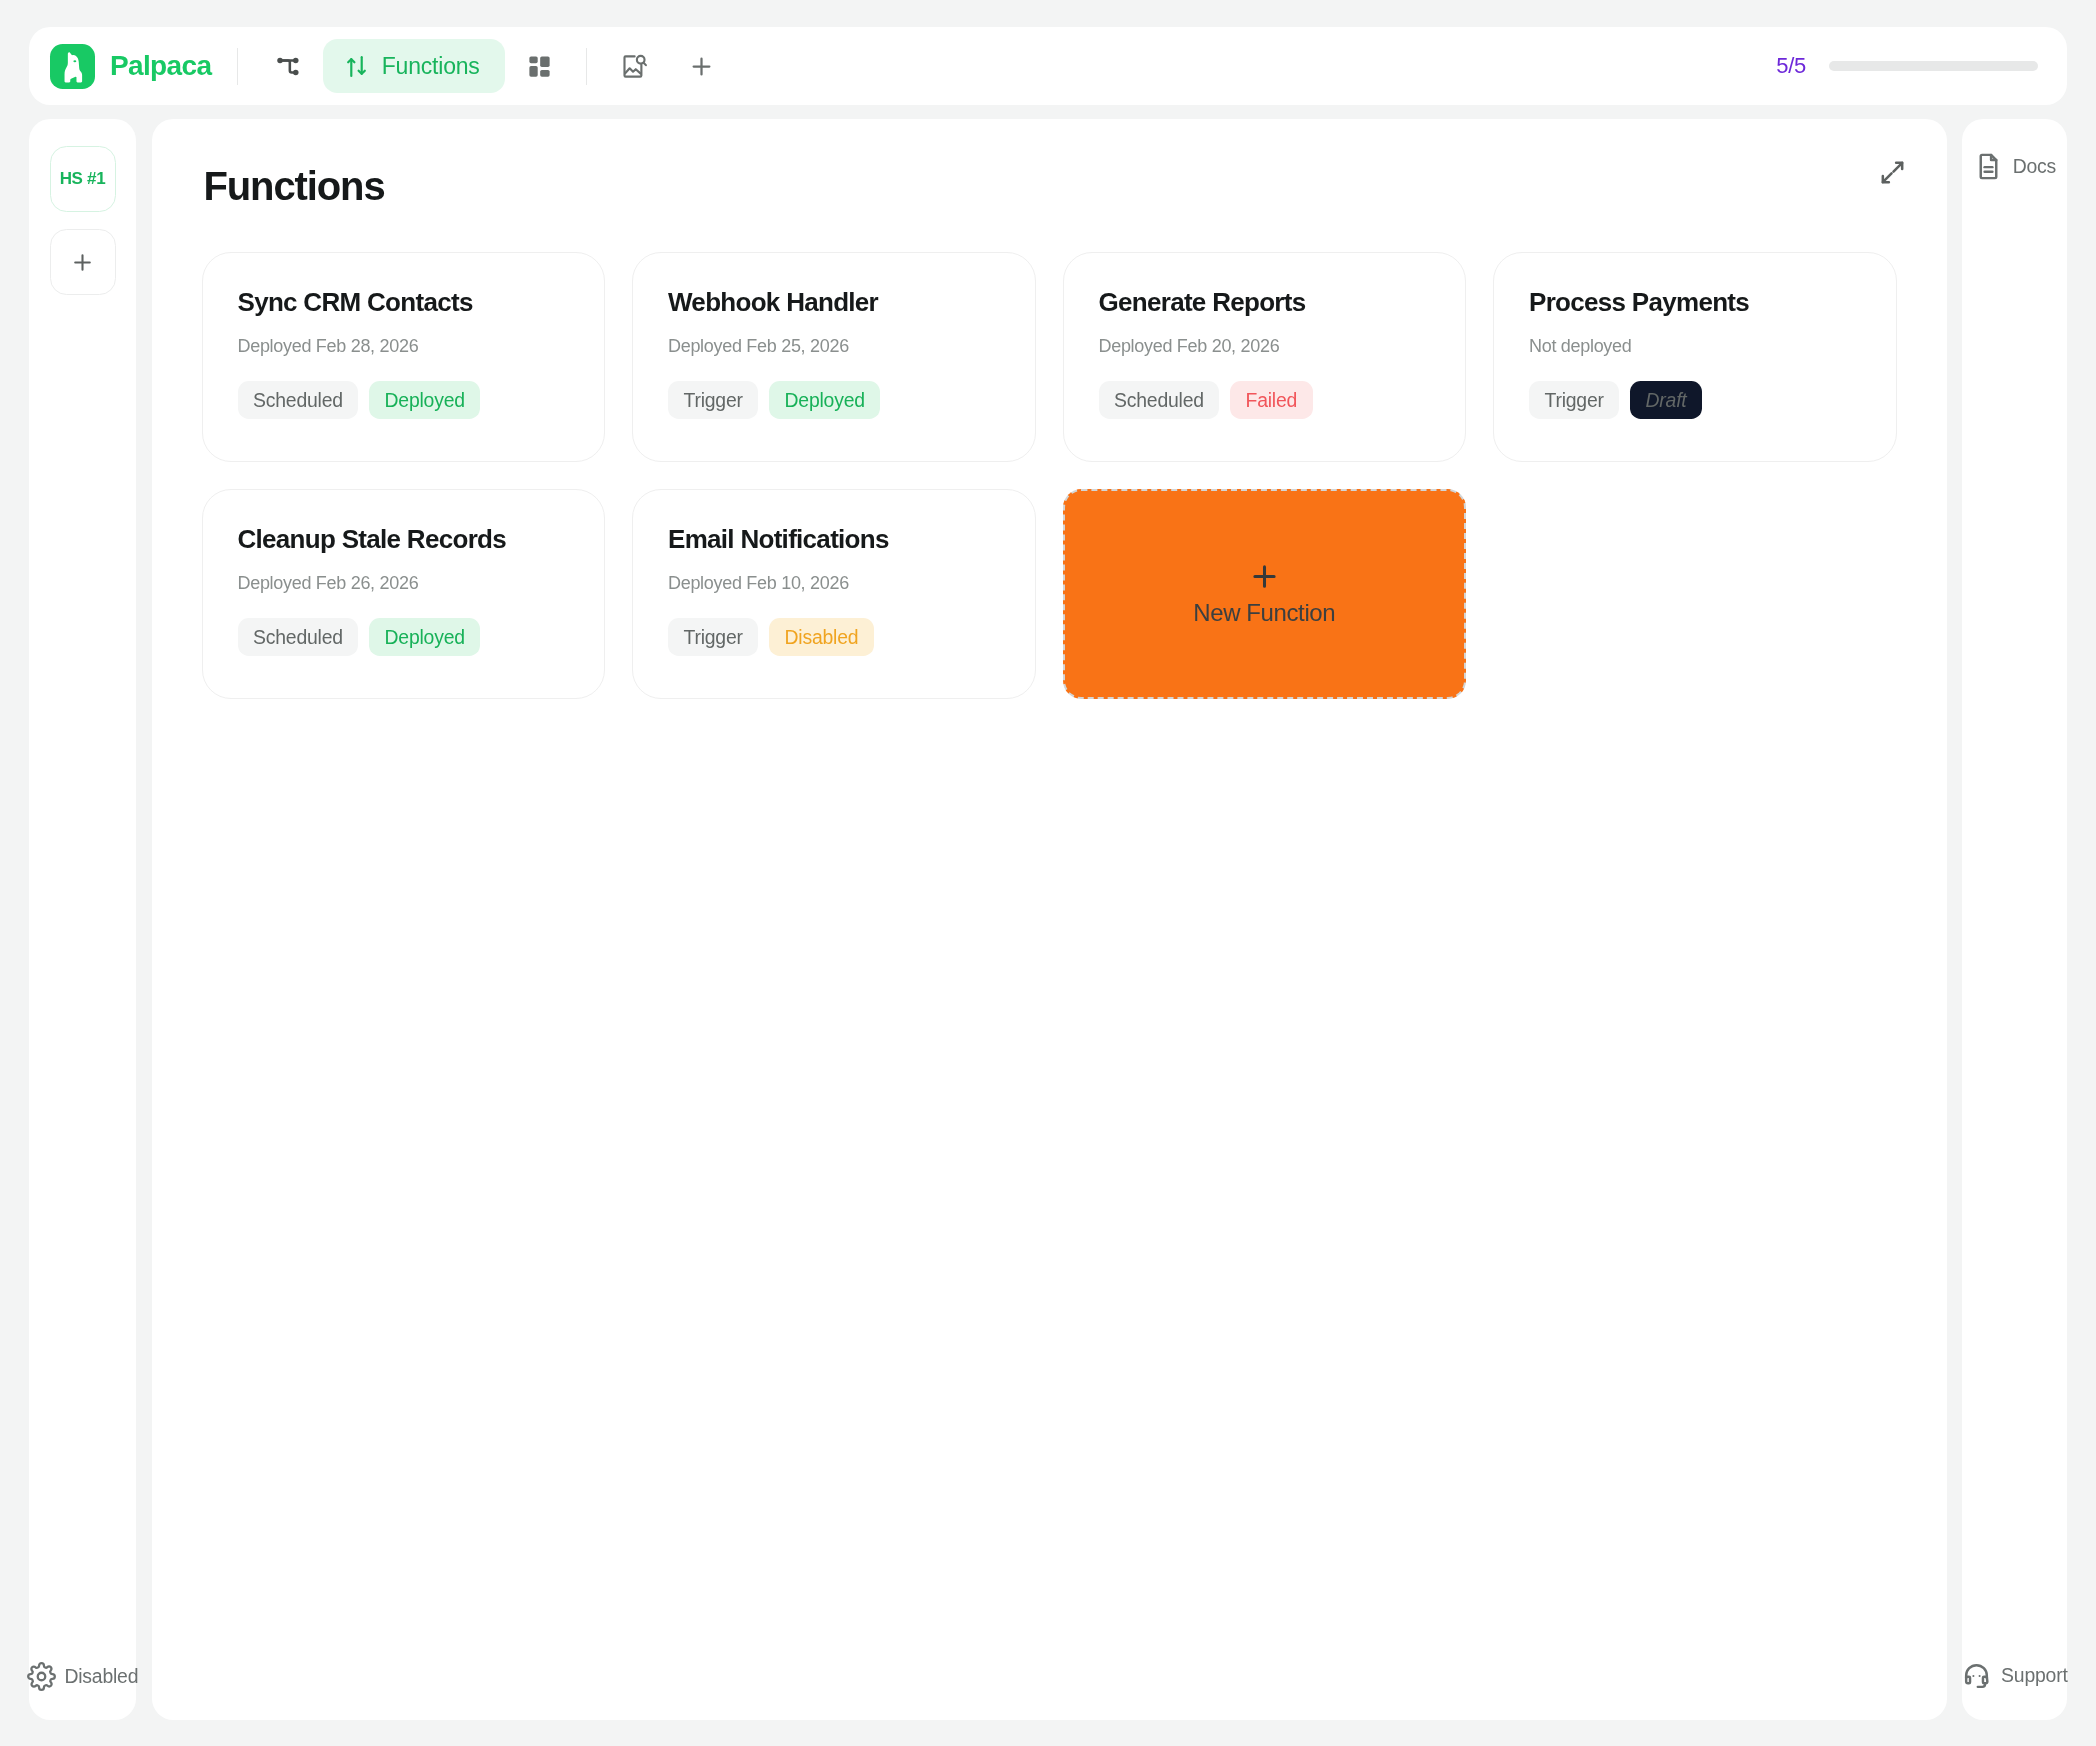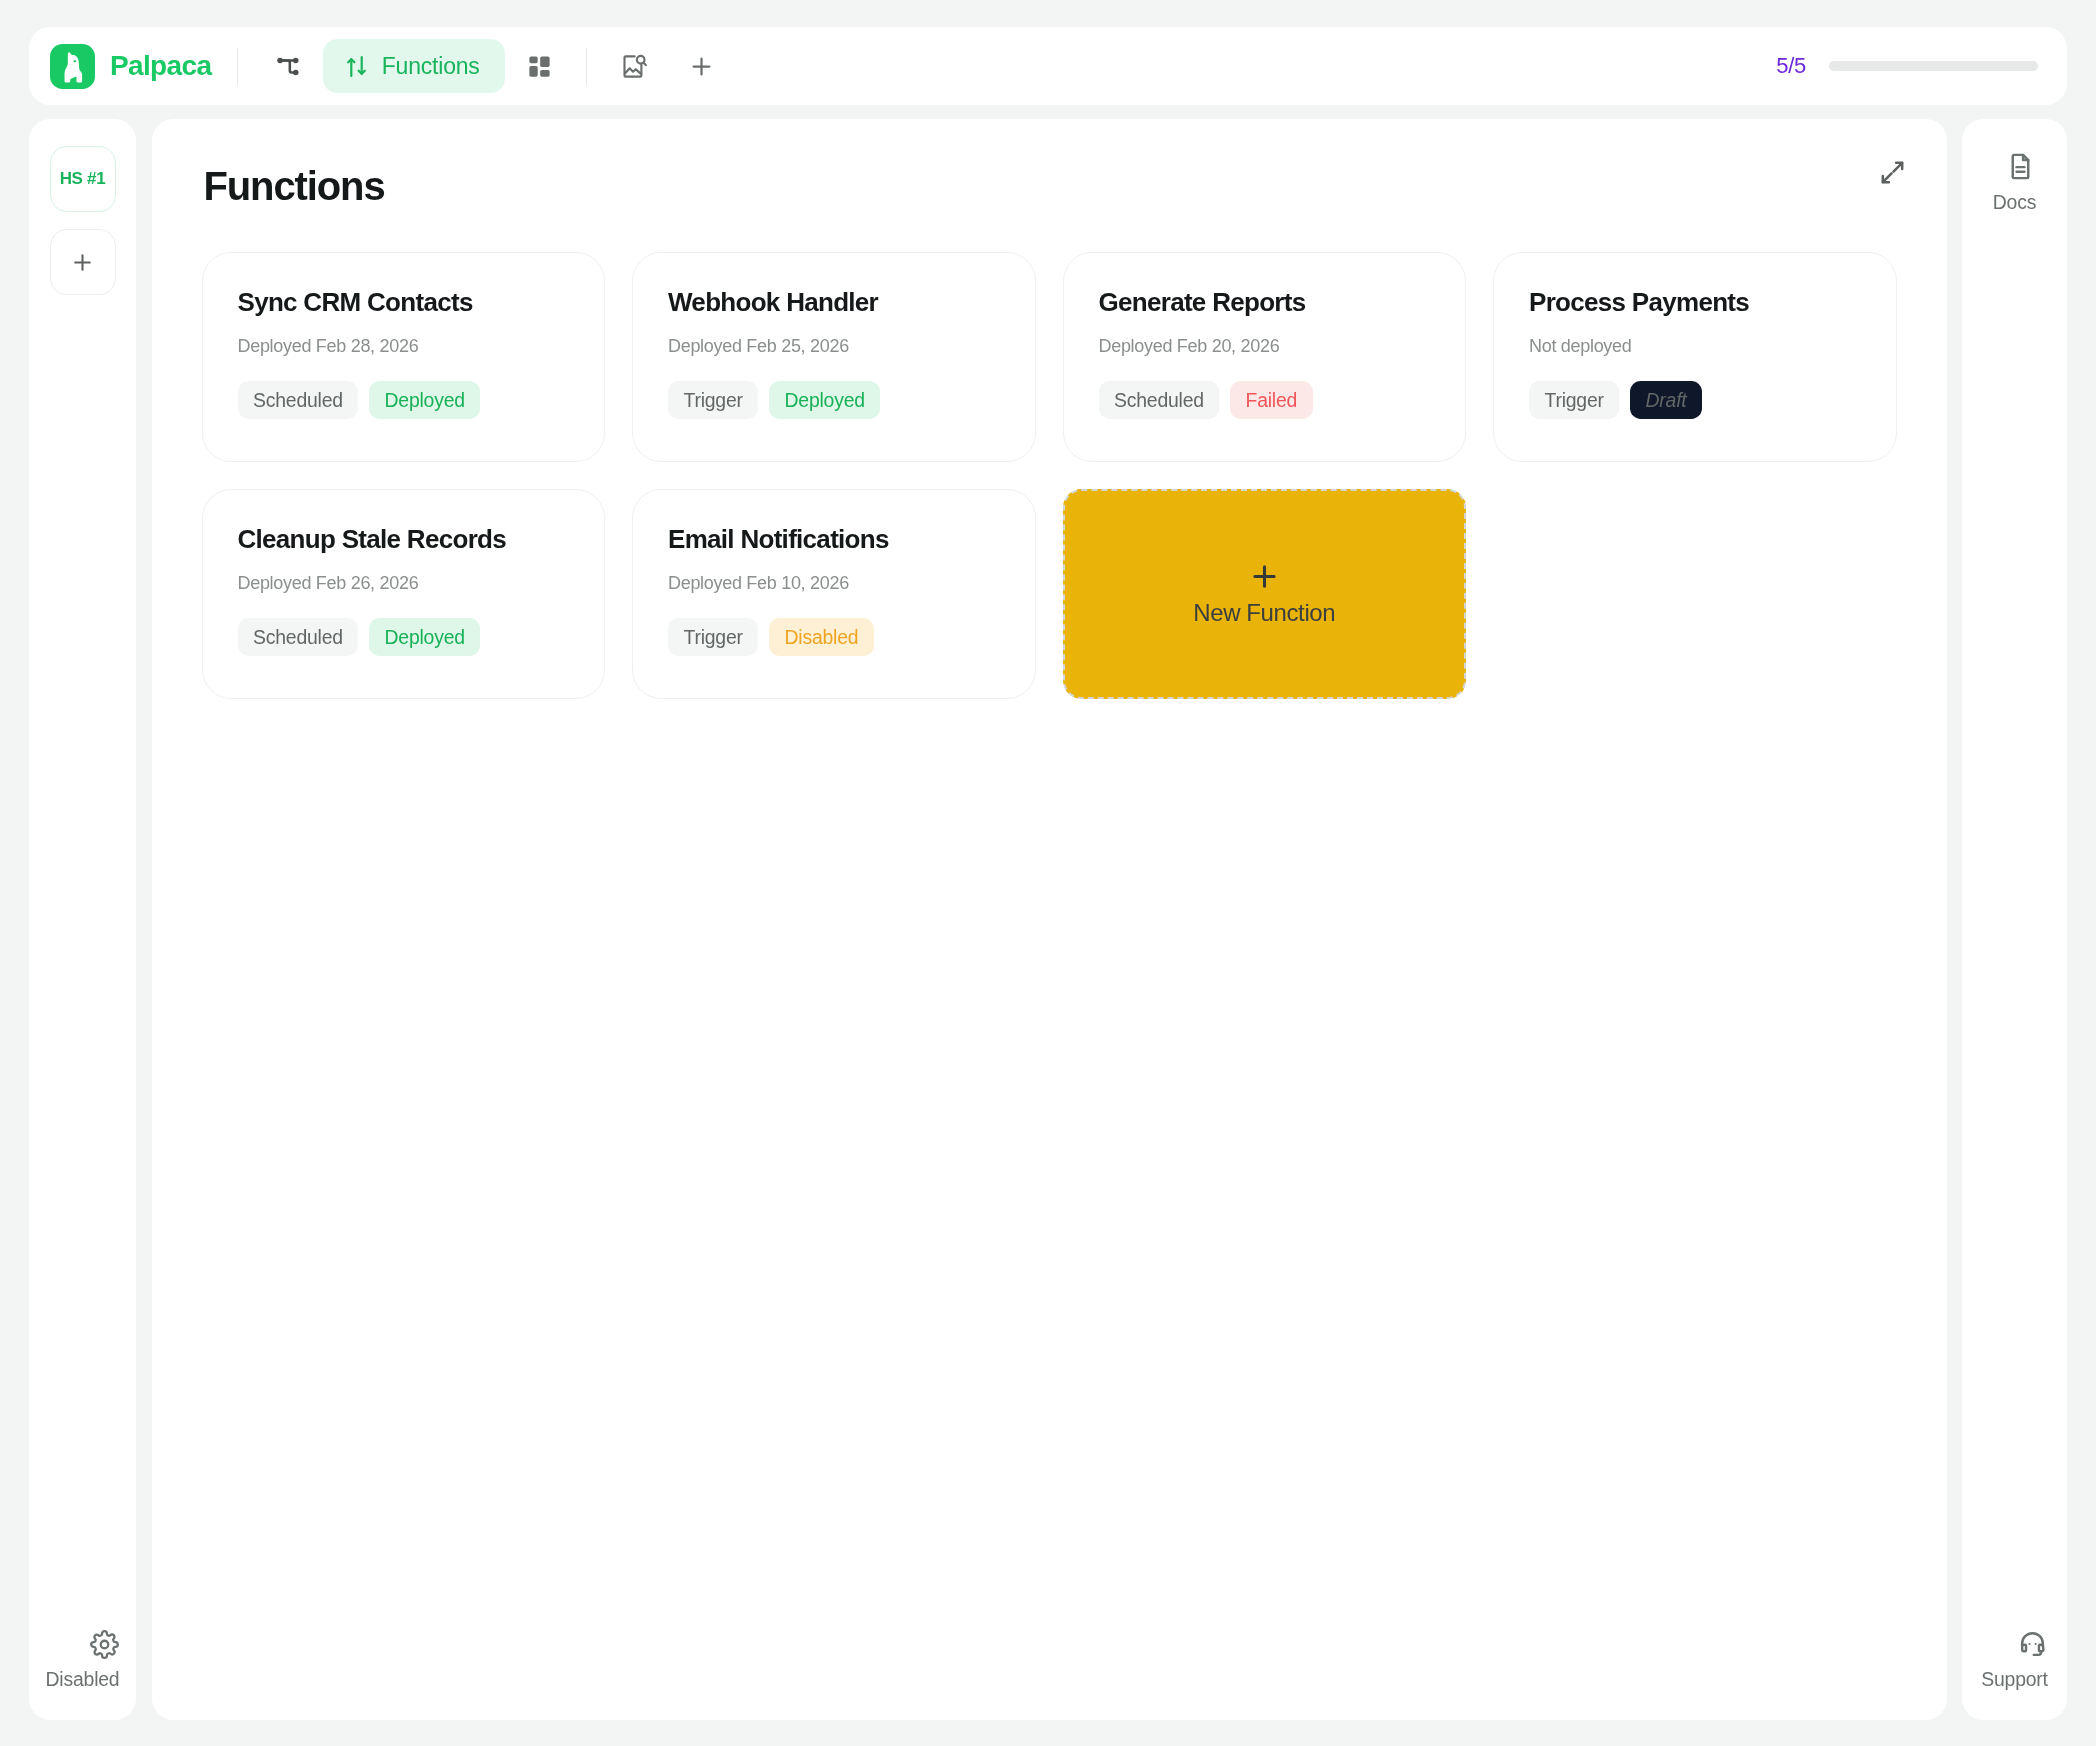--- a/index.html
+++ b/index.html
@@ -73,21 +73,21 @@
     color: #18b45c; font-size: 17px; font-weight: 700; letter-spacing: -0.3px;
   }
   .ws-add {
     width: 66px; height: 66px; border-radius: 16.5px;
     border: 1.4px solid #eceded; background: #ffffff;
     display: flex; align-items: center; justify-content: center;
     color: #5d6160; margin-top: 17.5px;
   }
   .rail-spacer { flex: 1; }
   .rail-btn {
-    display: flex; flex-direction: column; align-items: flex-end; gap: 8.7px;
+    display: flex; flex-direction: row; align-items: center; gap: 8.7px;
     color: #6b7070; padding: 5.8px 0;
   }
   .rail-btn .lbl { font-size: 19.4px; letter-spacing: -0.2px; color: #6b7070; }
 
   .canvas {
     flex: 1; background: #ffffff; border-radius: 21.3px;
     position: relative; padding: 45px 50px;
   }
   .expand-btn {
     position: absolute; top: 27px; right: 27px;
@@ -131,21 +131,21 @@
   .tag.failed   { background: #fde8e8; color: #f1555a; }
   .tag.disabled { background: #fdf0d5; color: #f0a420; }
   .tag.draft    { background: #0f172a; color: #626766; font-style: italic; }
 
   .newcard {
     border: 2.1px dashed #d3d5d5;
     border-radius: 18.4px;
     min-height: 210px;
     display: flex; flex-direction: column;
     align-items: center; justify-content: center; gap: 6px;
-    background: #eab308;
+    background: #f97316;
   }
   .newcard .plus { color: #35393a; display: flex; }
   .newcard .nf-lbl { font-size: 24px; color: #3b3f40; letter-spacing: -0.4px; }
 </style>
 </head>
 <body>
 
 <div class="page">
 
   <div class="topbar">

